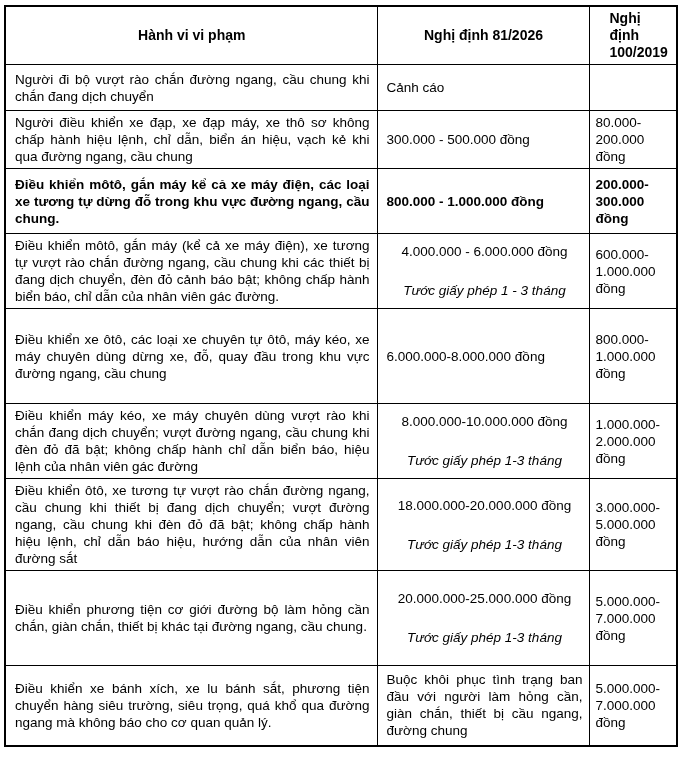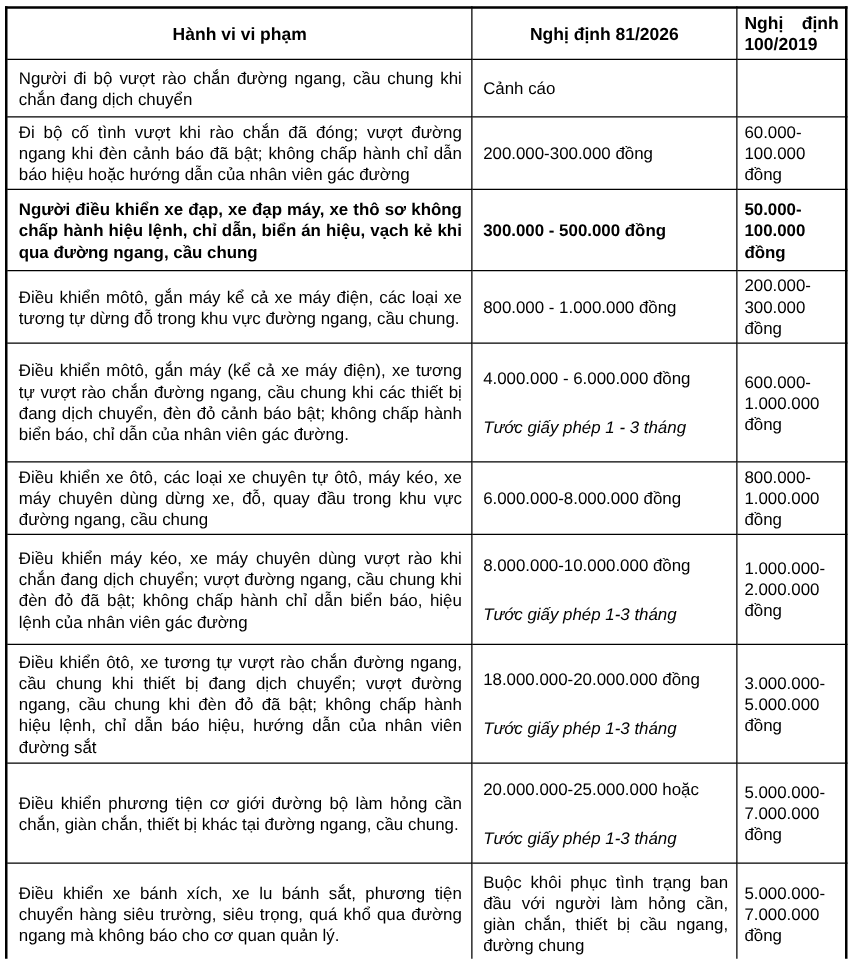--- a/index.html
+++ b/index.html
@@ -28,26 +28,26 @@
     vertical-align: middle;
     padding: 3px 7px 3px 8px;
     overflow: hidden;
     word-wrap: break-word;
   }
   th {
     font-weight: bold;
     text-align: center;
     font-size: 14px;
   }
-  th.h3 { text-align: justify; padding-left: 6px; padding-right: 5px; }
+  th.h3 { text-align: justify; padding-left: 20px; padding-right: 5px; }
   td.c1 { text-align: justify; padding-left: 9px; }
   td.c2 { padding-left: 9px; padding-right: 6px; }
   td.c2.justify { text-align: justify; }
   td.c3 { padding-left: 6px; padding-right: 3px; }
-  .para { margin: 0; }
+  .para { margin: 0; text-align: center; }
   .note { margin-top: 22px; font-style: italic; }
   thead tr { height: 37px; }
   tbody tr:nth-child(1)  { height: 46px; }
   tbody tr:nth-child(2)  { height: 53px; }
   tbody tr:nth-child(3)  { height: 65px; font-weight: bold; }
   tbody tr:nth-child(4)  { height: 49px; }
   tbody tr:nth-child(5)  { height: 95px; margin-top: 47px; }
   tbody tr:nth-child(6)  { height: 58px; }
   tbody tr:nth-child(7)  { height: 88px; }
   tbody tr:nth-child(8)  { height: 95px; }
@@ -70,28 +70,23 @@
       <th class="h3">Nghị định 100/2019</th>
     </tr>
   </thead>
   <tbody>
     <tr>
       <td class="c1">Người đi bộ vượt rào chắn đường ngang, cầu chung khi chắn đang dịch chuyển</td>
       <td class="c2">Cảnh cáo</td>
       <td class="c3"></td>
     </tr>
     <tr>
-      <td class="c1">Đi bộ cố tình vượt khi rào chắn đã đóng; vượt đường ngang khi đèn cảnh báo đã bật; không chấp hành chỉ dẫn báo hiệu hoặc hướng dẫn của nhân viên gác đường</td>
-      <td class="c2">200.000-300.000 đồng</td>
-      <td class="c3">60.000-100.000 đồng</td>
-    </tr>
-    <tr>
       <td class="c1">Người điều khiển xe đạp, xe đạp máy, xe thô sơ không chấp hành hiệu lệnh, chỉ dẫn, biển án hiệu, vạch kẻ khi qua đường ngang, cầu chung</td>
       <td class="c2">300.000 - 500.000 đồng</td>
-      <td class="c3">50.000-100.000 đồng</td>
+      <td class="c3">80.000-200.000 đồng</td>
     </tr>
     <tr>
       <td class="c1">Điều khiển môtô, gắn máy kể cả xe máy điện, các loại xe tương tự dừng đỗ trong khu vực đường ngang, cầu chung.</td>
       <td class="c2">800.000 - 1.000.000 đồng</td>
       <td class="c3">200.000-300.000 đồng</td>
     </tr>
     <tr>
       <td class="c1">Điều khiển môtô, gắn máy (kể cả xe máy điện), xe tương tự vượt rào chắn đường ngang, cầu chung khi các thiết bị đang dịch chuyển, đèn đỏ cảnh báo bật; không chấp hành biển báo, chỉ dẫn của nhân viên gác đường.</td>
       <td class="c2">
         <div class="para">4.000.000 - 6.000.000 đồng</div>
@@ -116,21 +111,21 @@
       <td class="c1">Điều khiển ôtô, xe tương tự vượt rào chắn đường ngang, cầu chung khi thiết bị đang dịch chuyển; vượt đường ngang, cầu chung khi đèn đỏ đã bật; không chấp hành hiệu lệnh, chỉ dẫn báo hiệu, hướng dẫn của nhân viên đường sắt</td>
       <td class="c2">
         <div class="para">18.000.000-20.000.000 đồng</div>
         <div class="para note">Tước giấy phép 1-3 tháng</div>
       </td>
       <td class="c3">3.000.000-5.000.000 đồng</td>
     </tr>
     <tr>
       <td class="c1">Điều khiển phương tiện cơ giới đường bộ làm hỏng cần chắn, giàn chắn, thiết bị khác tại đường ngang, cầu chung.</td>
       <td class="c2">
-        <div class="para">20.000.000-25.000.000 hoặc</div>
+        <div class="para">20.000.000-25.000.000 đồng</div>
         <div class="para note">Tước giấy phép 1-3 tháng</div>
       </td>
       <td class="c3">5.000.000-7.000.000 đồng</td>
     </tr>
     <tr>
       <td class="c1">Điều khiển xe bánh xích, xe lu bánh sắt, phương tiện chuyển hàng siêu trường, siêu trọng, quá khổ qua đường ngang mà không báo cho cơ quan quản lý.</td>
       <td class="c2 justify">Buộc khôi phục tình trạng ban đầu với người làm hỏng cần, giàn chắn, thiết bị cầu ngang, đường chung</td>
       <td class="c3">5.000.000-7.000.000 đồng</td>
     </tr>
   </tbody>

